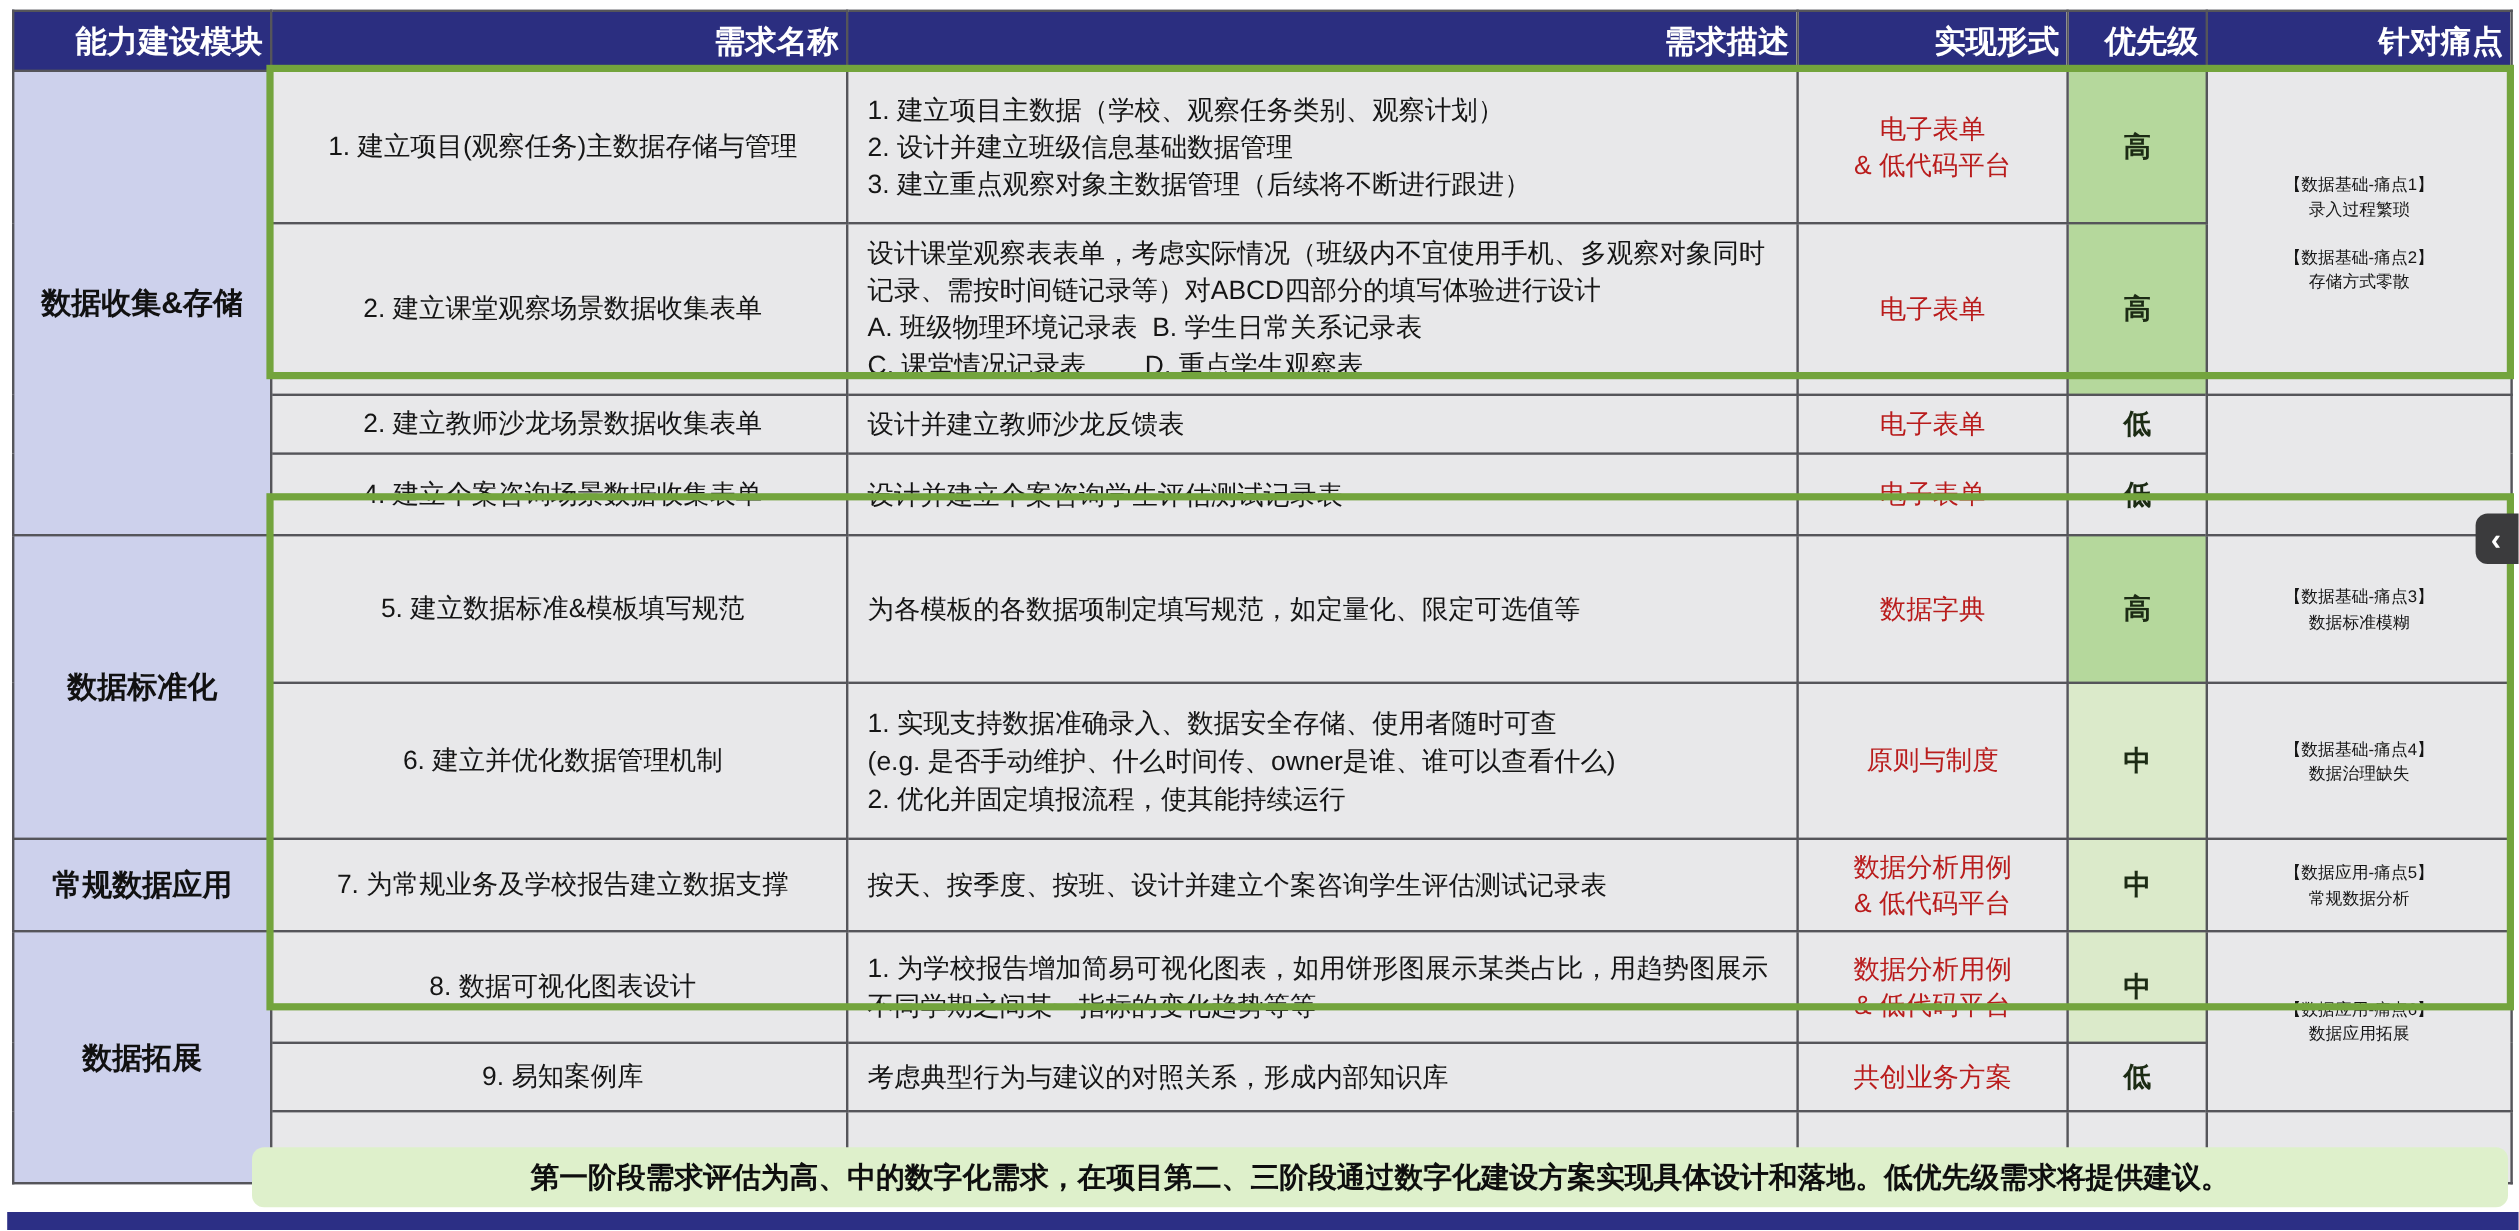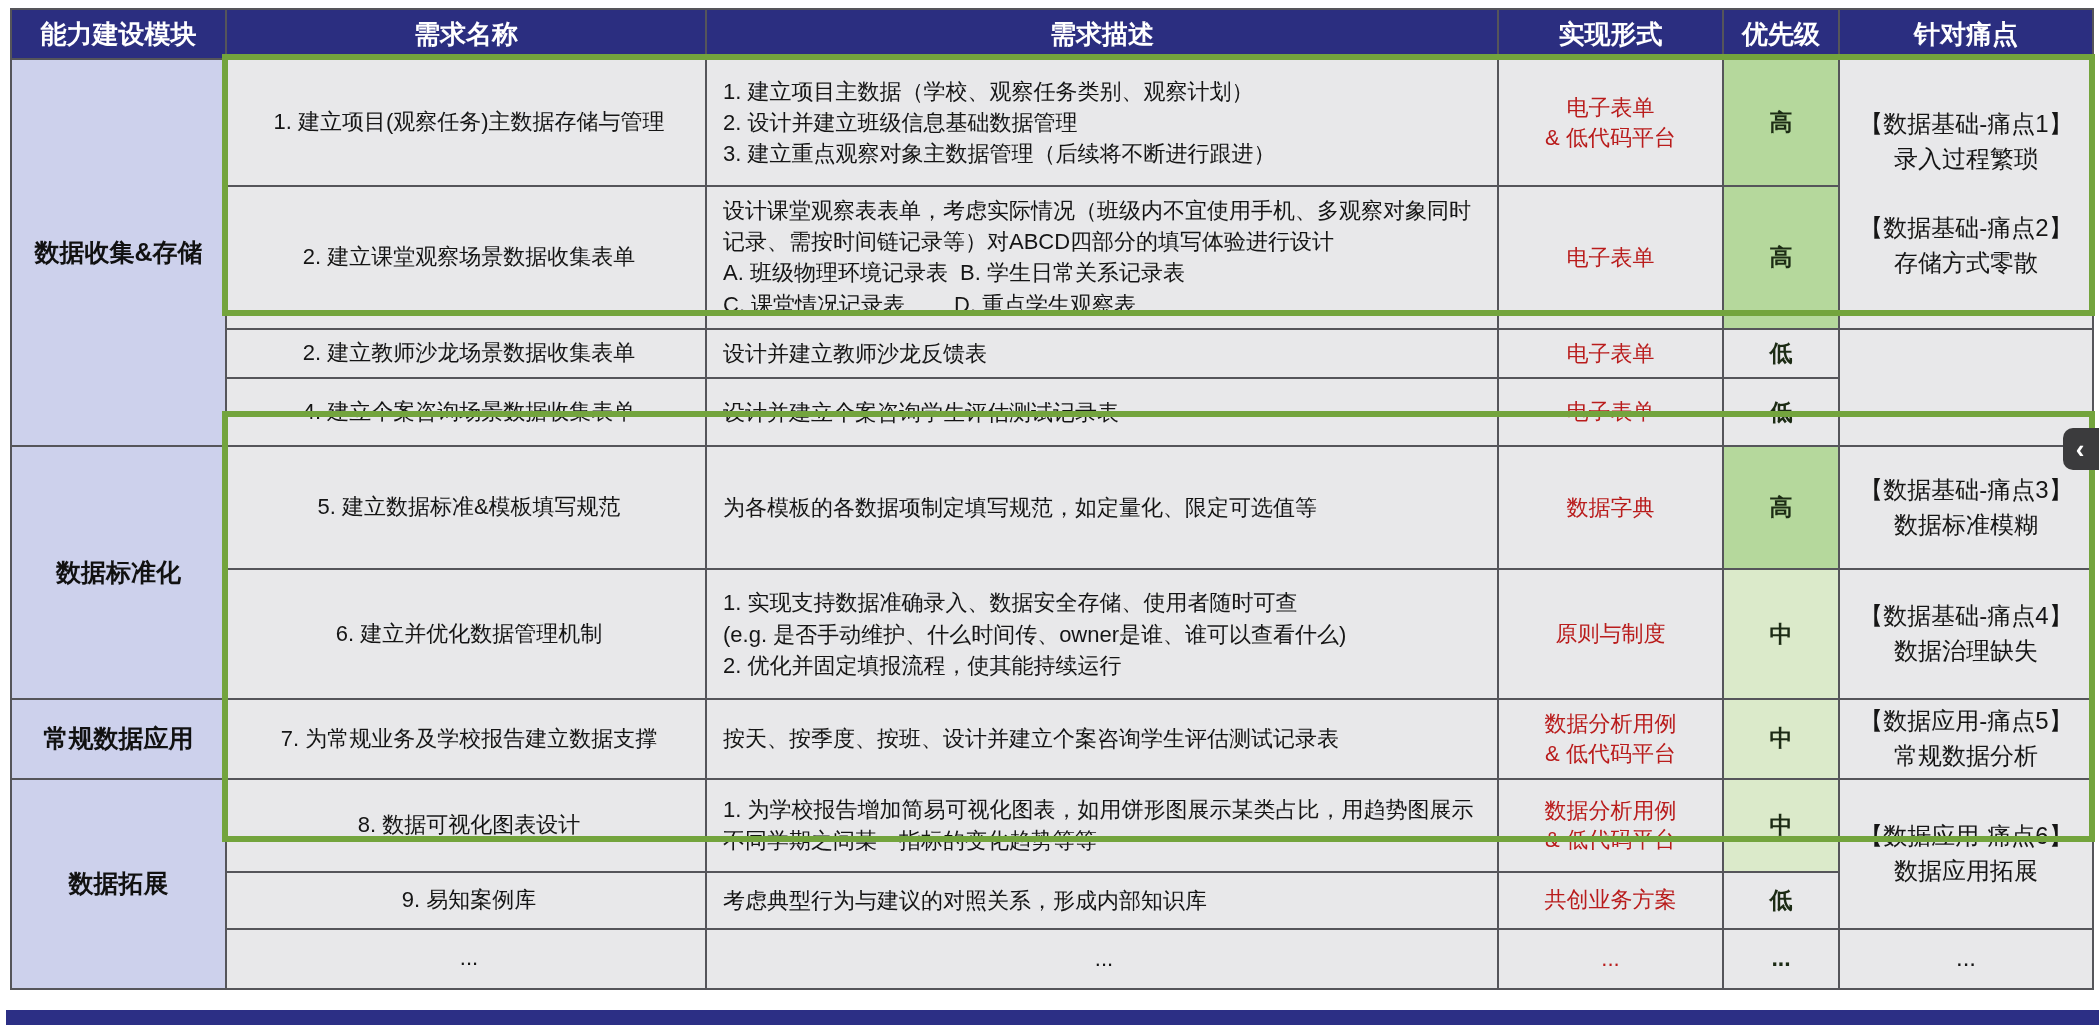--- a/index.html
+++ b/index.html
@@ -1,27 +1,27 @@
 <!DOCTYPE html>
 <html><head>
 <meta charset="utf-8">
 <style>
   html,body{margin:0;padding:0;background:#ffffff;}
   body{font-family:"Liberation Sans","DejaVu Sans",sans-serif;}
   .stage{position:relative;width:2099px;height:1026px;background:#ffffff;overflow:hidden;}
   table.req{position:absolute;left:10px;top:8px;border-collapse:collapse;table-layout:fixed;
             background:#e8e8ea;border:2px solid #3f3f46;}
   table.req th, table.req td{border:2px solid #55555a;overflow:hidden;}
-  th.hdr{background:#2b2e80;color:#ffffff;font-size:26px;font-weight:bold;text-align:center;padding:0 6px;}
+  th.hdr{background:#2b2e80;color:#ffffff;font-size:26px;font-weight:bold;text-align:right;padding:0 6px;}
   td.module{background:#cdd1ec;color:#111;font-size:25px;font-weight:bold;text-align:center;padding:0 8px;}
   td.name{font-size:22px;font-weight:500;color:#151515;text-align:center;padding:6px 10px 6px 16px;white-space:pre-wrap;line-height:1.4;}
   td.desc{font-size:22px;font-weight:500;color:#151515;text-align:left;padding:8px 12px 8px 16px;white-space:pre-wrap;line-height:1.42;}
   td.impl{font-size:22px;font-weight:500;color:#b91c1c;text-align:center;white-space:pre-wrap;line-height:1.35;padding:4px 6px;}
   td.prio{font-size:23px;font-weight:600;color:#1c2b14;text-align:center;}
-  td.pain{font-size:24px;font-weight:500;color:#151515;text-align:center;white-space:pre-wrap;line-height:1.45;padding:4px 6px;}
+  td.pain{font-size:14px;font-weight:500;color:#151515;text-align:center;white-space:pre-wrap;line-height:1.45;padding:4px 6px;}
   td.center{text-align:center !important;}
   td.prio-high{background:#b5d89c;}
   td.prio-mid{background:#dbeaca;}
   .group-outline{position:absolute;border:6px solid #73a43d;pointer-events:none;}
   .note{position:absolute;left:210px;top:956px;width:1880px;height:50px;background:#def0cb;border-radius:10px;
         display:flex;align-items:center;justify-content:center;font-size:24px;font-weight:bold;color:#0e0e0e;}
   .bottom-bar{position:absolute;left:6px;top:1010px;width:2093px;height:15px;background:#2c2f85;}
   .side-tab{position:absolute;right:0;top:428px;width:36px;height:42px;background:#3b3b3d;border:none;
             border-radius:10px 0 0 10px;color:#fff;cursor:pointer;display:flex;align-items:center;justify-content:center;padding:0;}
   .side-tab .chev{font-size:26px;font-weight:bold;line-height:1;transform:translateX(-1px);}
@@ -138,19 +138,20 @@
           <td class="impl">...</td>
           <td class="prio">...</td>
           <td class="pain" rowspan="1">...</td>
         </tr>
       </tbody>
   </table>
 
   <div class="group-outline" style="left:222px;top:54px;width:1861px;height:250px;"></div>
   <div class="group-outline" style="left:222px;top:411px;width:1861px;height:419px;"></div>
 
+  <div class="note">第一阶段需求评估为高、中的数字化需求，在项目第二、三阶段通过数字化建设方案实现具体设计和落地。低优先级需求将提供建议。</div>
 
   <div class="bottom-bar"></div>
 
   <button class="side-tab">
     <span class="chev">‹</span>
   </button>
 </div>
 
 </body></html>

